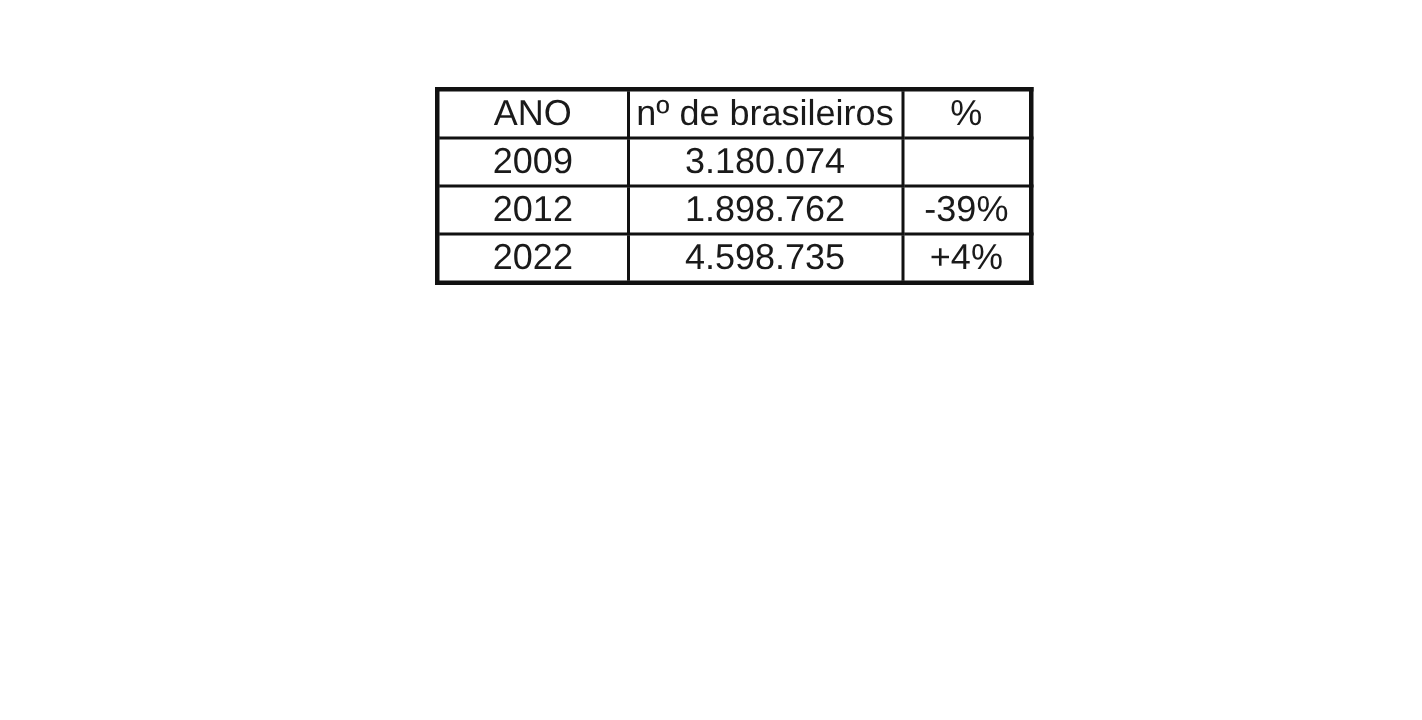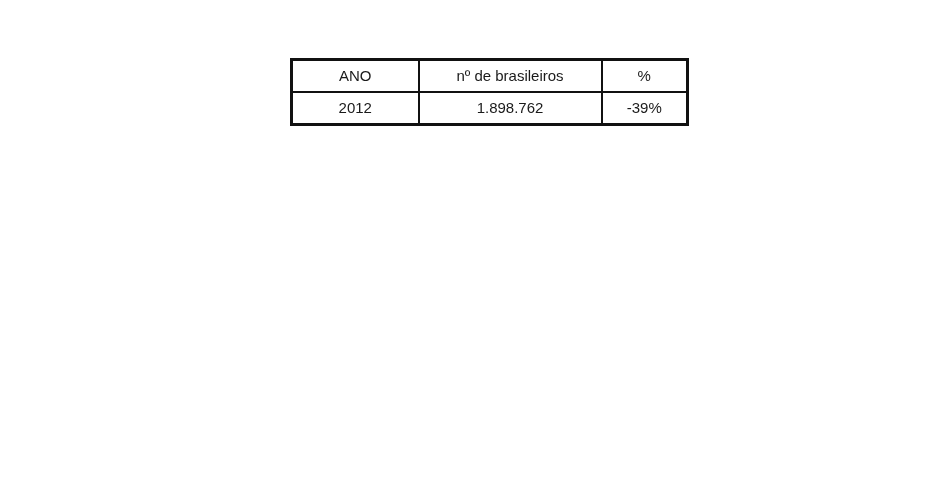--- a/index.html
+++ b/index.html
@@ -27,21 +27,21 @@
     .data-table col.c-year { width: 127px; }
     .data-table col.c-count { width: 183px; }
     .data-table col.c-pct { width: 86px; }
     .data-table th,
     .data-table td {
       border: 2px solid #111;
       height: 30px;
       padding: 0;
       text-align: center;
       vertical-align: middle;
-      font-size: 15px;
+      font-size: 24px;
       font-weight: normal;
       line-height: 30px;
       white-space: nowrap;
     }
     .data-table td.pct {
       text-align: center;
     }
   </style>
 </head>
 <body>
@@ -54,18 +54,28 @@
   </colgroup>
   <thead>
     <tr>
       <th>ANO</th>
       <th>nº de brasileiros</th>
       <th>%</th>
     </tr>
   </thead>
   <tbody>
     <tr>
+      <td>2009</td>
+      <td>3.180.074</td>
+      <td class="pct"></td>
+    </tr>
+    <tr>
       <td>2012</td>
       <td>1.898.762</td>
       <td class="pct">-39%</td>
+    </tr>
+    <tr>
+      <td>2022</td>
+      <td>4.598.735</td>
+      <td class="pct">+4%</td>
     </tr>
   </tbody>
 </table>
 
 </body></html>

